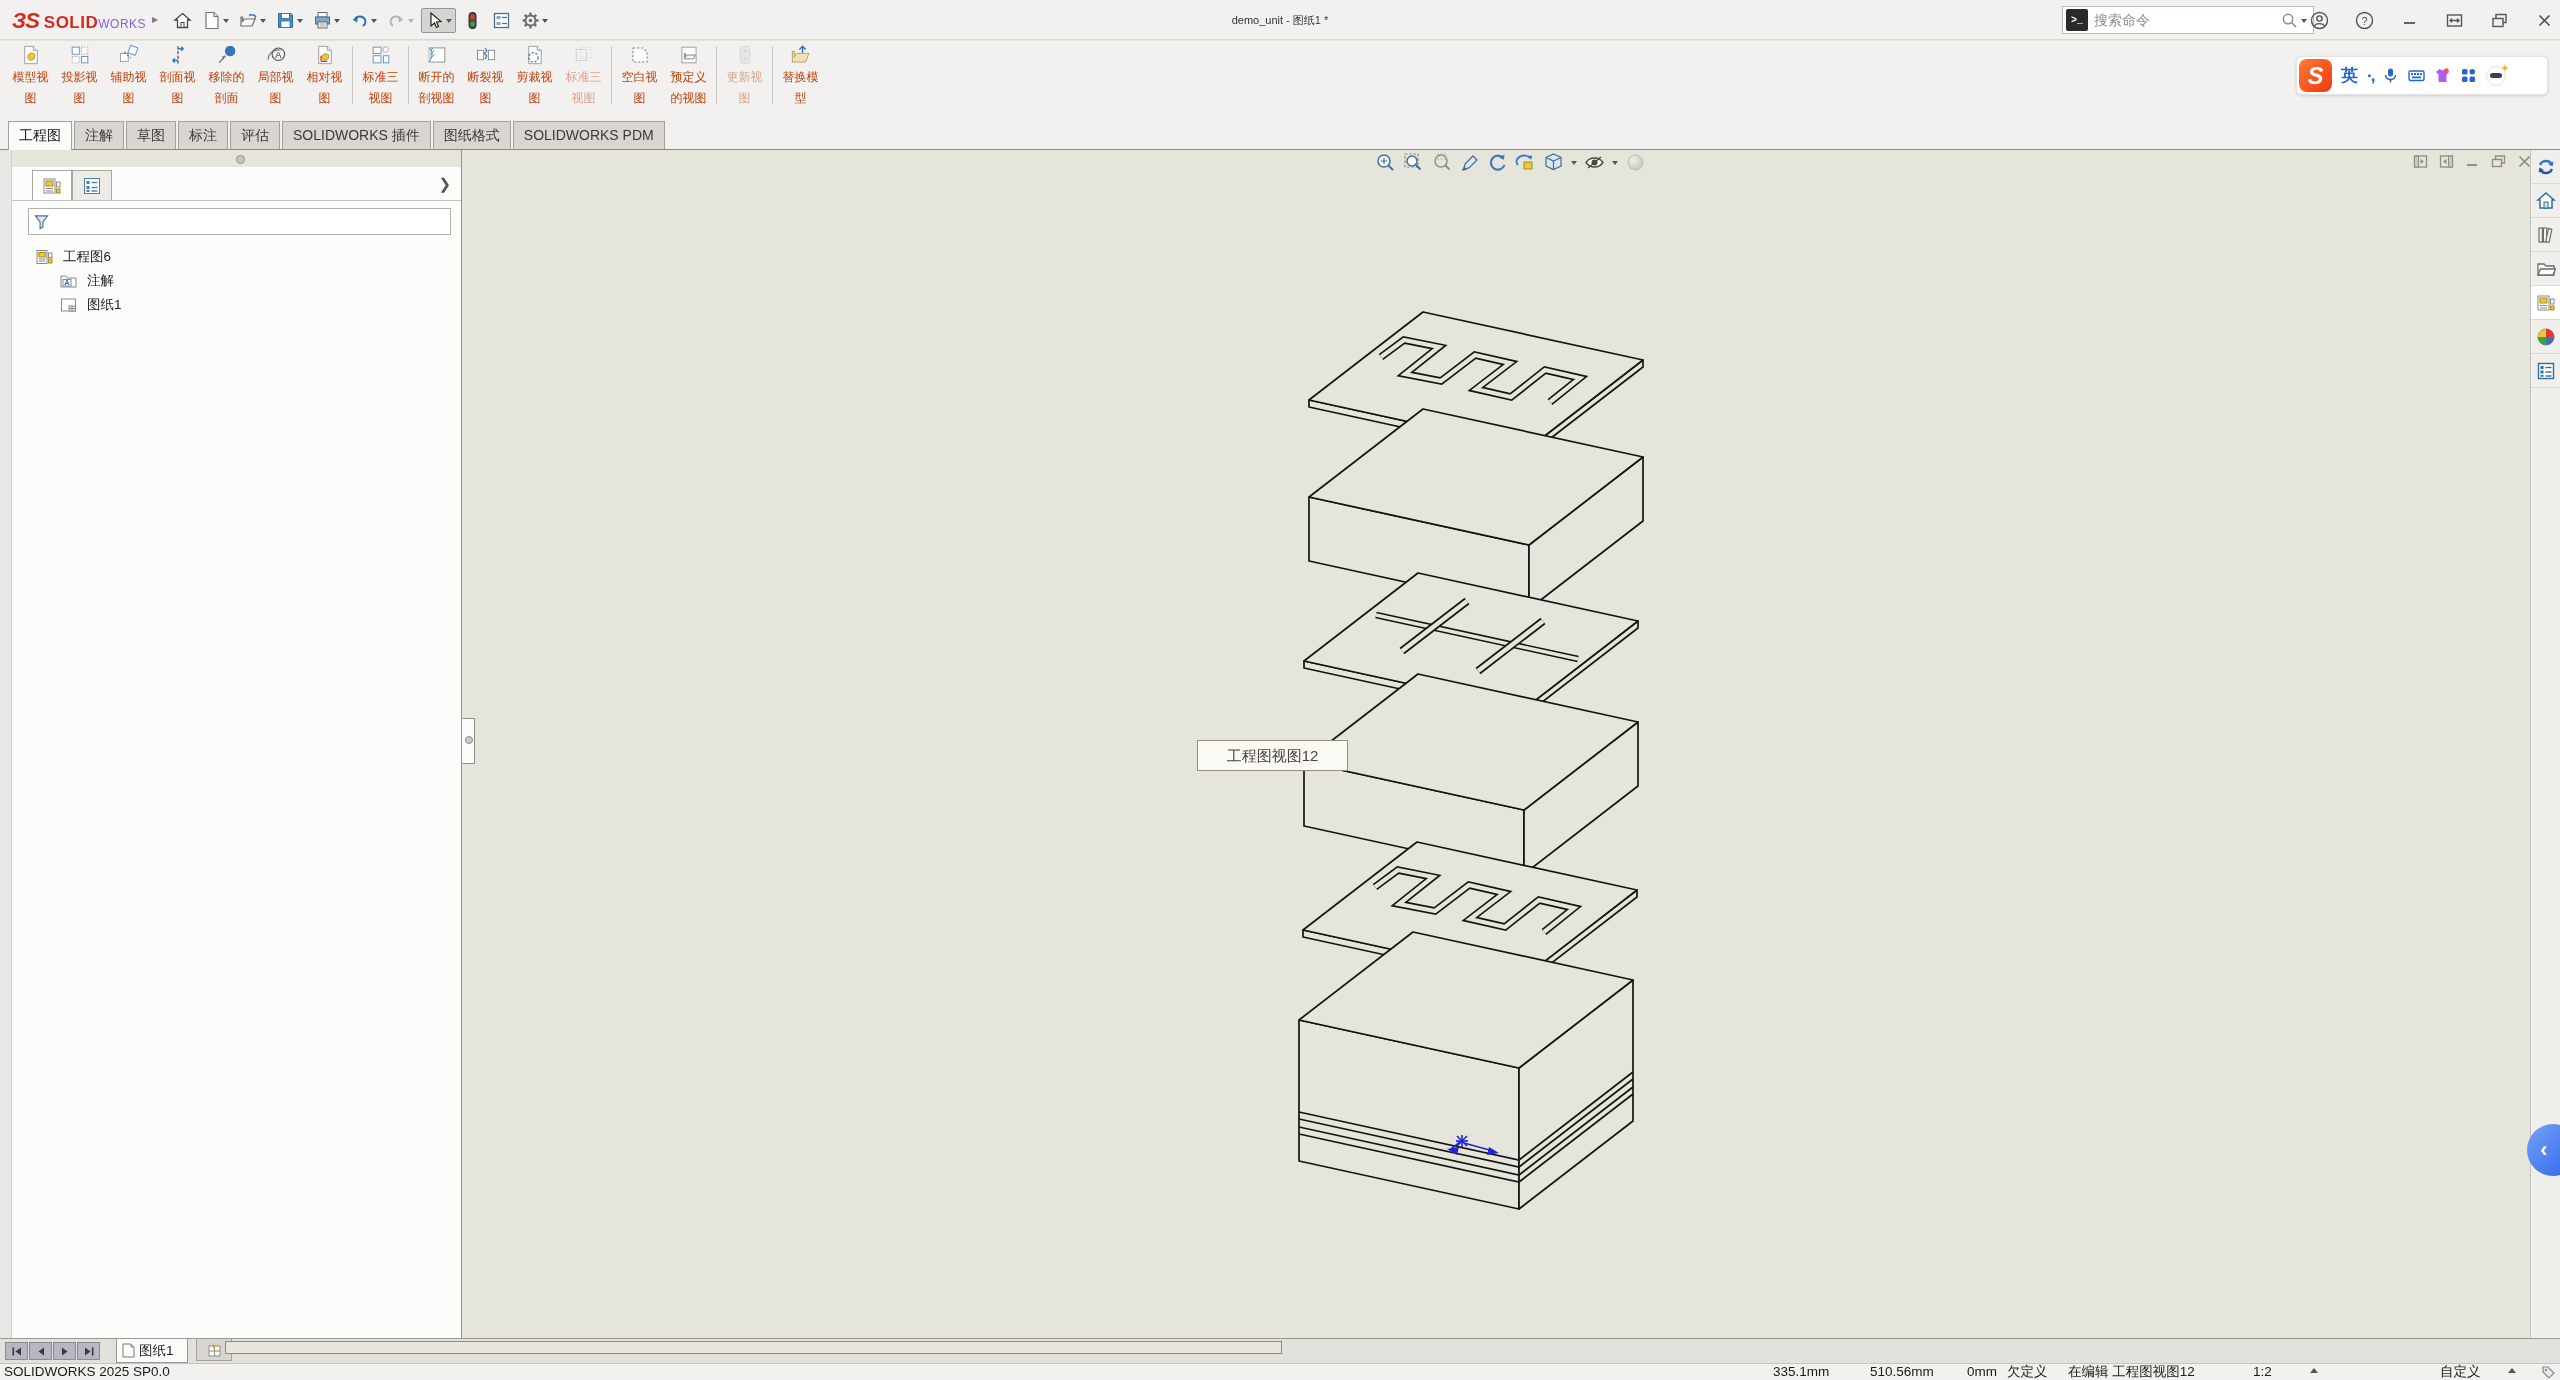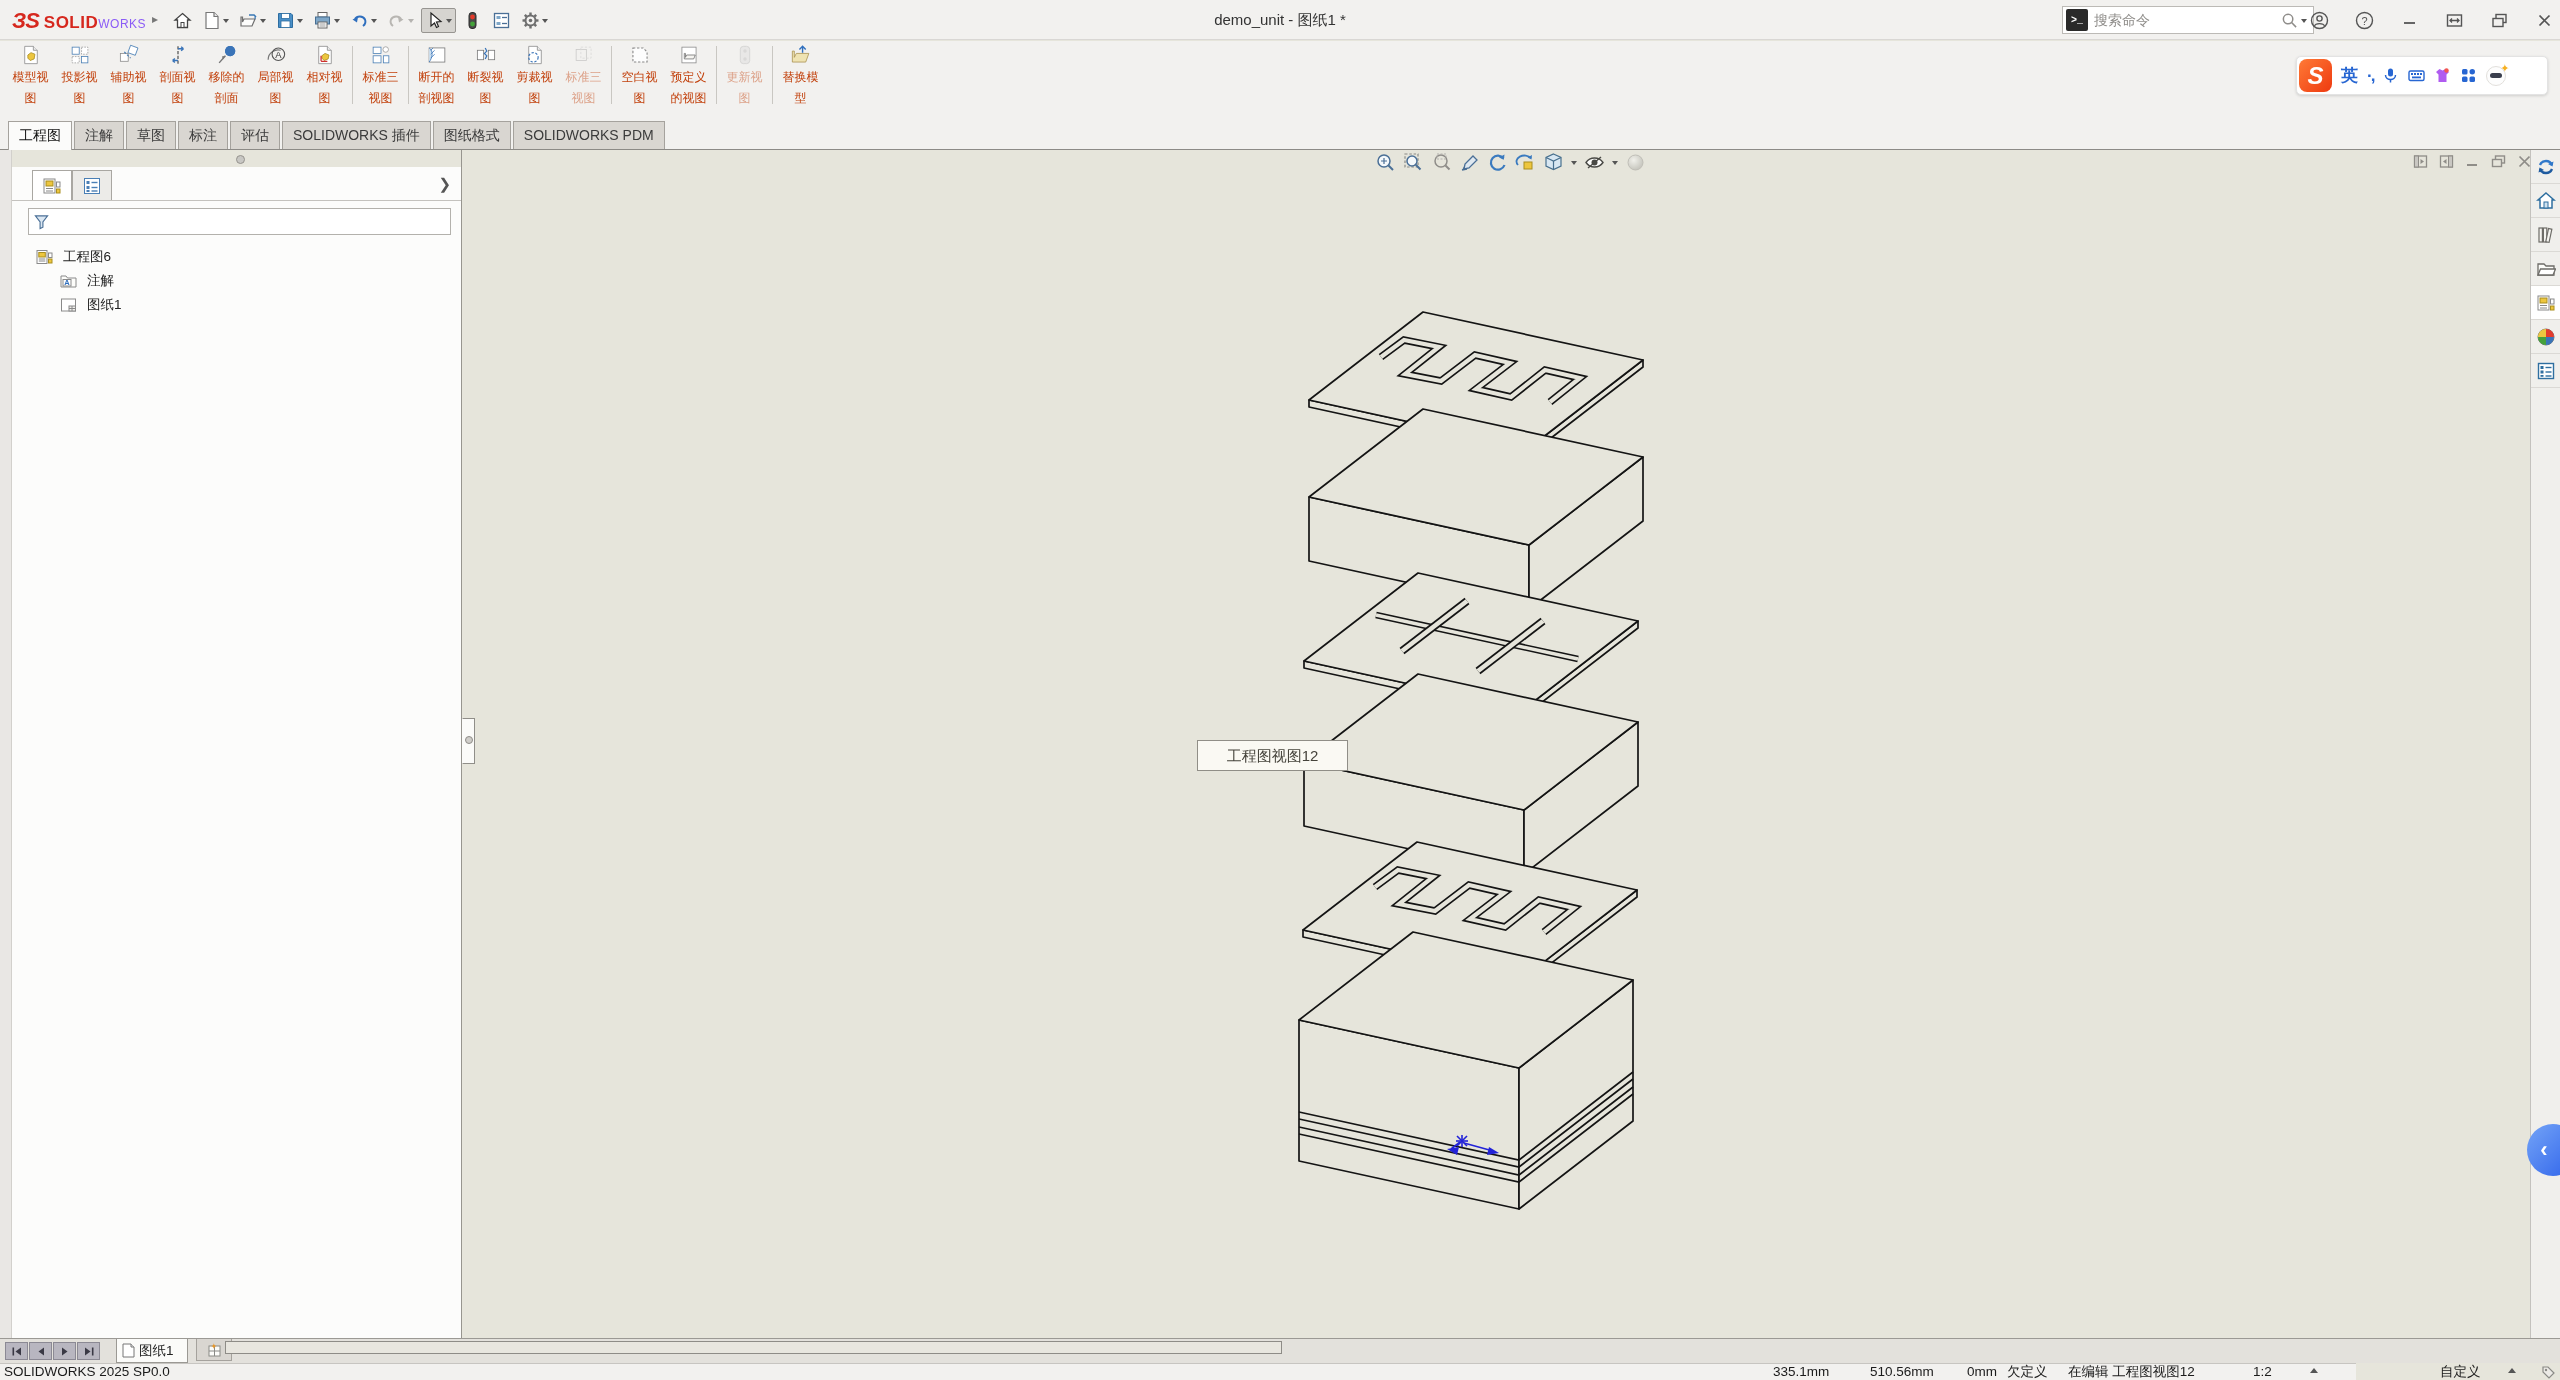--- a/index.html
+++ b/index.html
@@ -19,21 +19,21 @@
   .logo-solid { color:#d6281e; font-weight:bold; font-size:17px; letter-spacing:.5px; }
   .logo-works { color:#8b5cf6; font-weight:normal; font-size:12px; letter-spacing:.5px; }
   .logo-flyout { position:absolute; left:152px; top:12px; color:#777; font-size:12px; }
   .qat { position:absolute; left:170px; top:0; height:40px; display:flex; align-items:center; gap:4px; }
   .qat-item { display:flex; align-items:center; gap:2px; padding:2px 3px; }
   .qat-item svg { width:19px; height:19px; }
   .caret-down { width:0; height:0; border:3.5px solid transparent; border-top:4.5px solid #555; margin-top:4px; }
   .caret-down.dis { border-top-color:#b5b3b0; }
   .pressed { background:#d6d4d0; border:1px solid #979591; border-radius:2px; }
   .title-text { position:absolute; left:0; right:0; top:0; height:52px; line-height:40px;
-    text-align:center; font-size:15px; color:#333; pointer-events:none; }
+    text-align:center; font-size:11px; color:#333; pointer-events:none; }
   .searchbox { position:absolute; left:2062px; top:6px; width:252px; height:28px; background:#fff;
     border:1px solid #bcbab6; display:flex; align-items:center; }
   .term-ic { width:22px; height:22px; background:#2a2a2a; margin-left:3px; border-radius:2px;
     color:#fff; font-size:10px; font-weight:bold; display:flex; align-items:center; justify-content:center; font-family:"Liberation Mono","DejaVu Sans Mono",monospace; }
   .searchbox input { flex:1; border:none; outline:none; font-size:14px; color:#333; padding:0 6px; background:transparent; }
   .searchbox input::placeholder { color:#8f8d8a; }
   .search-mag { display:flex; align-items:center; gap:3px; padding-right:6px; }
   .tb-right { position:absolute; right:6px; top:0; height:40px; display:flex; align-items:center; gap:26px; }
   .tb-right svg { width:19px; height:19px; }
 
@@ -119,21 +119,21 @@
   .sheet-tab { position:absolute; left:116px; top:0; width:72px; height:24px; background:#fbfbf9;
     border:1px solid #9b9994; border-top:none; display:flex; align-items:center; gap:4px; padding-left:5px; font-size:13.5px; color:#222; }
   .sheet-tab svg { width:13px; height:15px; }
   .addsheet-tab { position:absolute; left:196px; top:0; width:36px; height:22px; background:#d9d6d1;
     border:1px solid #a5a29d; border-top:none; display:flex; align-items:center; justify-content:center; }
   .addsheet-tab svg { width:16px; height:14px; }
   .hscroll-thumb { position:absolute; left:225px; top:2px; width:1057px; height:13px; background:#e8e6df;
     border:1px solid #8e8c87; }
 
   
-  #statusbar { position:absolute; left:0; top:1363px; width:2356px; height:17px; background:#f2f1ef;
+  #statusbar { position:absolute; left:0; top:1363px; width:2560px; height:17px; background:#f2f1ef;
     border-top:1px solid #c7c5c1; font-size:13.5px; color:#1b1b1b; z-index:50; }
   #statusbar span { position:absolute; top:0; line-height:16px; white-space:nowrap; }
   .caret-up { width:0; height:0; border:4px solid transparent; border-bottom:5px solid #555; position:absolute; top:4px; }
 </style>
 </head>
 <body>
 
 <div id="titlebar">
   <div class="logo">
     <span class="logo-mark">ЗS</span>

